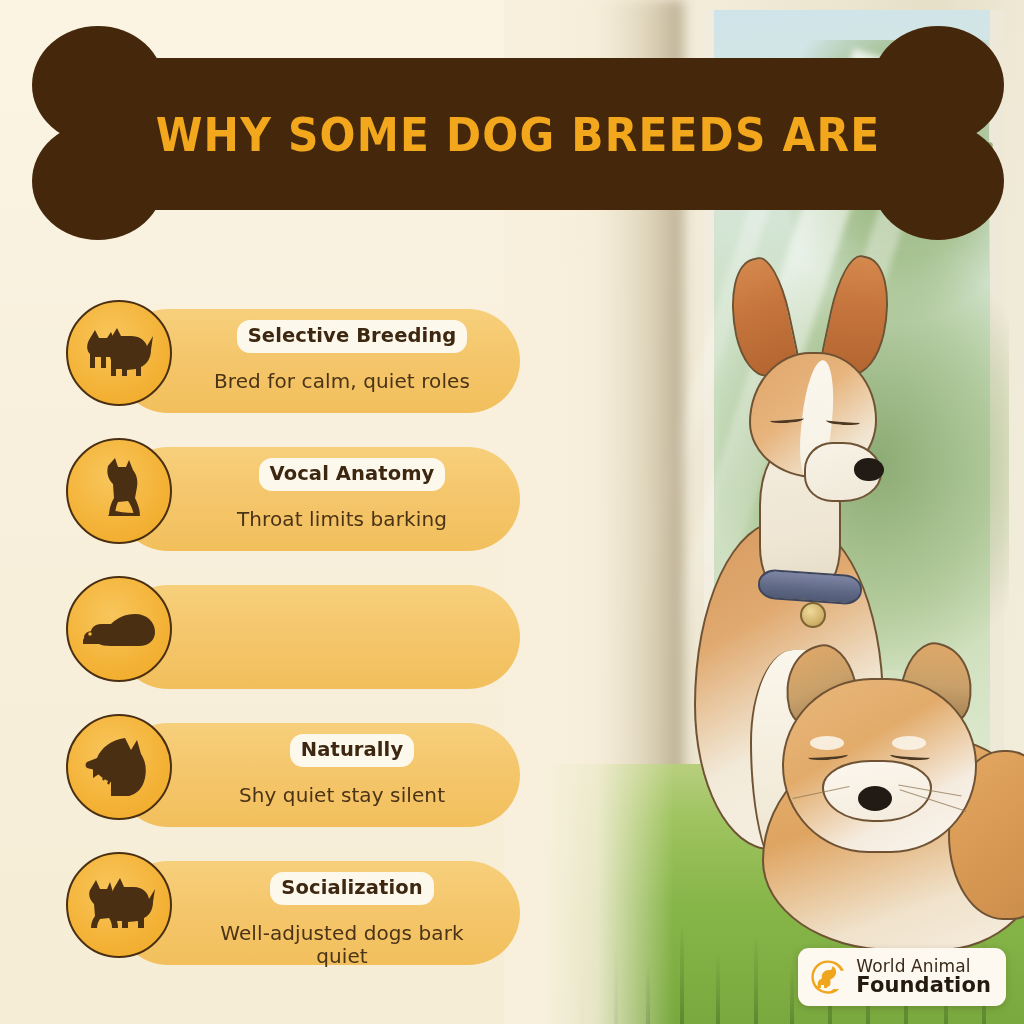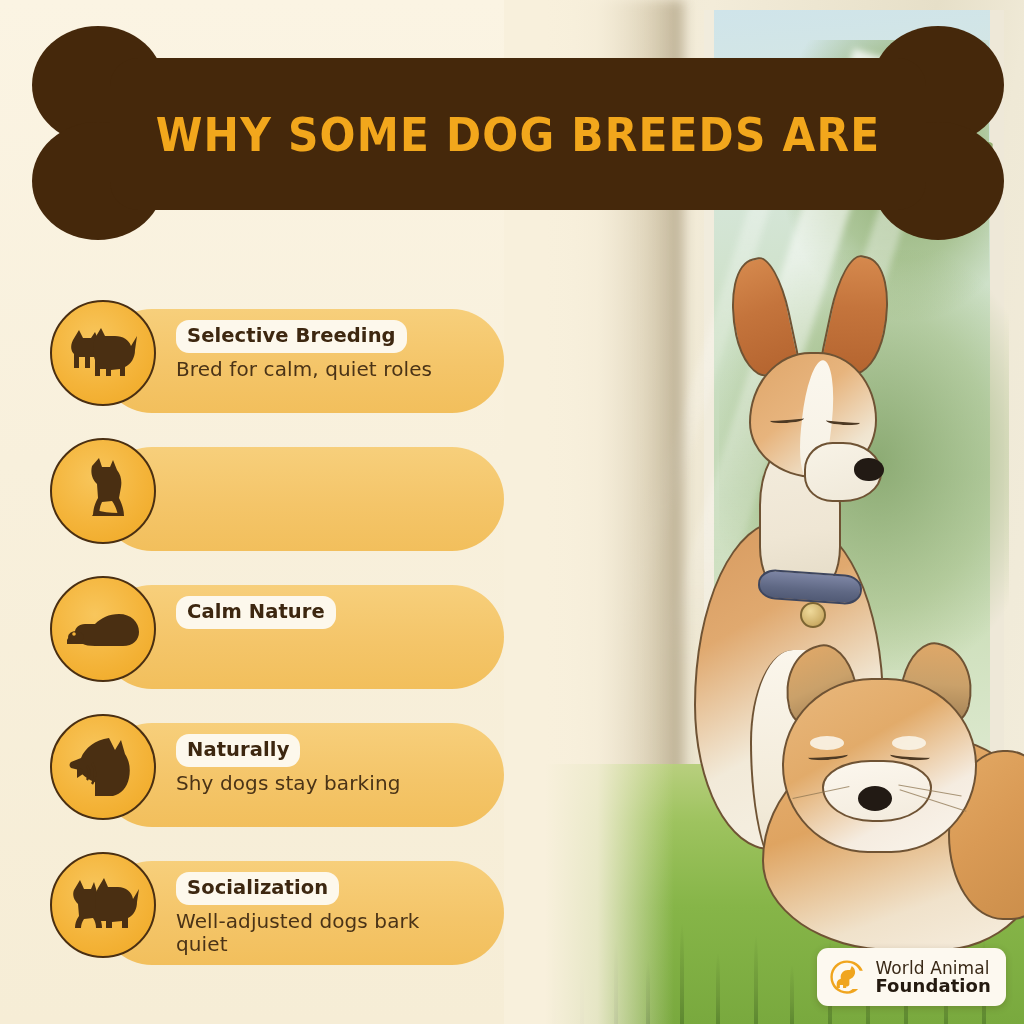--- a/index.html
+++ b/index.html
@@ -257,23 +257,24 @@
     text-align: center;
     text-transform: uppercase;
     font-family: "DejaVu Sans", "Liberation Sans", sans-serif;
     font-stretch: condensed;
   }
   .bone-title .l2 { font-size: 47px; }
 
   
   .list {
     position: absolute;
-    left: 0; top: 296px;
+    left: 16px; top: 296px;
     width: 560px;
     z-index: 25;
+    text-align: center;
   }
   .item {
     position: relative;
     height: 138px;
   }
   .item-pill {
     position: absolute;
     left: 100px; top: 13px;
     width: 404px; height: 104px;
     background: linear-gradient(180deg,#f7cf7b 0%, #f4c569 55%, #f2bf5c 100%);
@@ -301,21 +302,21 @@
     background: #fdf8ec;
     color: #3d2710;
     font-weight: 700;
     font-size: 19.5px;
     line-height: 1;
     padding: 6px 11px 7px 11px;
     border-radius: 13px;
     letter-spacing: .1px;
   }
   .item-desc {
-    margin-top: 5px;
+    margin-top: 17px;
     color: #4a3317;
     font-size: 20px;
     line-height: 1.18;
     letter-spacing: .1px;
     max-width: 300px;
   }
 
   
   .logo {
     position: absolute;
@@ -326,21 +327,21 @@
     display: flex;
     align-items: center;
     gap: 9px;
     padding: 0 15px 0 11px;
     box-shadow: 0 2px 7px rgba(60,40,10,.22);
     z-index: 40;
   }
   .logo-mark { width: 38px; height: 38px; flex: 0 0 auto; }
   .logo-text { line-height: 1.0; }
   .logo-l1 { font-size: 17px; color: #3a2a18; letter-spacing:.1px; }
-  .logo-l2 { font-size: 18px; color: #241a10; font-weight: 700; letter-spacing:.1px; }
+  .logo-l2 { font-size: 21px; color: #241a10; font-weight: 700; letter-spacing:.1px; }
 </style>
 </head>
 <body>
 
 <div class="canvas">
 
   <div class="bg-orange"></div>
   <div class="bg-arch"></div>
   <div class="bg-leftwash"></div>
 
@@ -448,53 +449,56 @@
     <div class="item">
       <div class="item-pill"></div>
       <div class="item-icon">
         <svg width="62" height="66" viewBox="0 0 62 66" aria-hidden="true">
           <g fill="#4a2f12">
             <path d="M20 8 L27 0 L30 9 L38 9 L41 2 L45 12 C49 17 50 23 49 29 L47 40 C50 46 52 52 52 58 L46 58 C45 52 43 47 40 43 L30 44 C28 48 27 53 27 58 L21 58 C21 51 23 45 26 40 L25 26 C21 22 18 16 20 8 Z"></path>
             <path d="M24 52 C30 54 38 55 46 55 L52 58 L20 58 Z"></path>
           </g>
         </svg>
       </div>
+      <div class="item-text">
+        <span class="item-title">Vocal Anatomy</span>
+        <div class="item-desc">Throat limits barking</div>
+      </div>
     </div>
 
     <div class="item">
       <div class="item-pill"></div>
       <div class="item-icon">
         <svg width="80" height="50" viewBox="0 0 80 50" aria-hidden="true">
           <g fill="#4a2f12">
             <path d="M14 30 C10 30 6 32 4 36 L4 40 L20 40 C22 41 26 42 32 42 L60 42 C70 42 76 36 76 28 C76 18 68 10 56 10 C46 10 38 14 32 20 L22 20 C16 20 12 24 12 28 Z"></path>
             <ellipse cx="13" cy="33" rx="8" ry="6"></ellipse>
             <circle cx="11" cy="30" r="1.8" fill="#f4b43a"></circle>
           </g>
         </svg>
       </div>
       <div class="item-text">
-        <span class="item-title">Calm Nature</span>
       </div>
     </div>
 
     <div class="item">
       <div class="item-pill"></div>
       <div class="item-icon">
         <svg width="76" height="62" viewBox="0 0 76 62" aria-hidden="true">
           <g fill="#4a2f12">
             <path d="M44 2 L50 14 L56 4 L60 18 C64 24 66 32 64 42 C62 52 56 58 48 60 L30 60 L30 46 C24 44 18 40 14 34 L6 32 C4 30 4 28 6 26 L16 22 C20 12 30 4 44 2 Z"></path>
             <path d="M18 34 L12 30 L12 42 L18 38 Z"></path>
             <path d="M22 30 C25 34 25 40 22 44" stroke="#4a2f12" stroke-width="2.4" fill="none"></path>
             <path d="M27 27 C31 33 31 42 27 48" stroke="#4a2f12" stroke-width="2.4" fill="none"></path>
           </g>
         </svg>
       </div>
       <div class="item-text">
         <span class="item-title">Naturally</span>
-        <div class="item-desc">Shy dogs stay barking</div>
+        <div class="item-desc">Shy quiet stay silent</div>
       </div>
     </div>
 
     <div class="item">
       <div class="item-pill"></div>
       <div class="item-icon">
         <svg width="78" height="58" viewBox="0 0 78 58" aria-hidden="true">
           <g fill="#4a2f12">
             <path d="M10 14 L16 4 L20 13 L27 13 L30 6 L33 16 C36 20 37 25 36 30 L35 40 C37 44 38 48 38 52 L32 52 C32 48 31 45 29 42 L20 43 C18 46 17 49 17 52 L11 52 C11 48 12 44 15 40 L14 28 C10 24 8 19 10 14 Z"></path>
             <path d="M34 12 L40 2 L44 11 L54 11 C62 11 68 16 69 23 L75 13 L73 26 C73 33 70 39 64 42 L64 52 L58 52 L58 45 L48 46 L48 52 L42 52 L42 45 L37 45 L37 52 L32 52 L32 34 C31 26 31 18 34 12 Z"></path>

